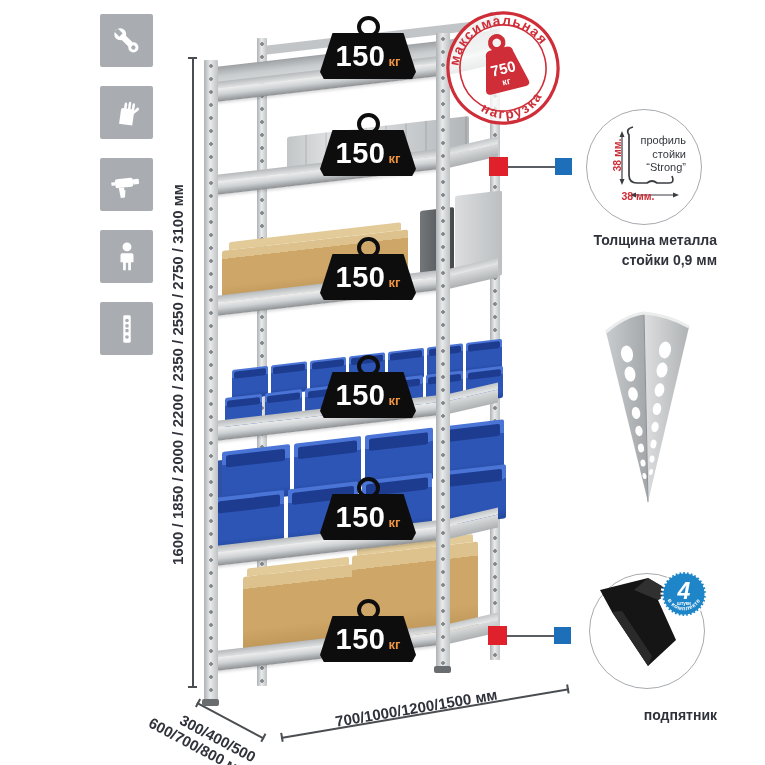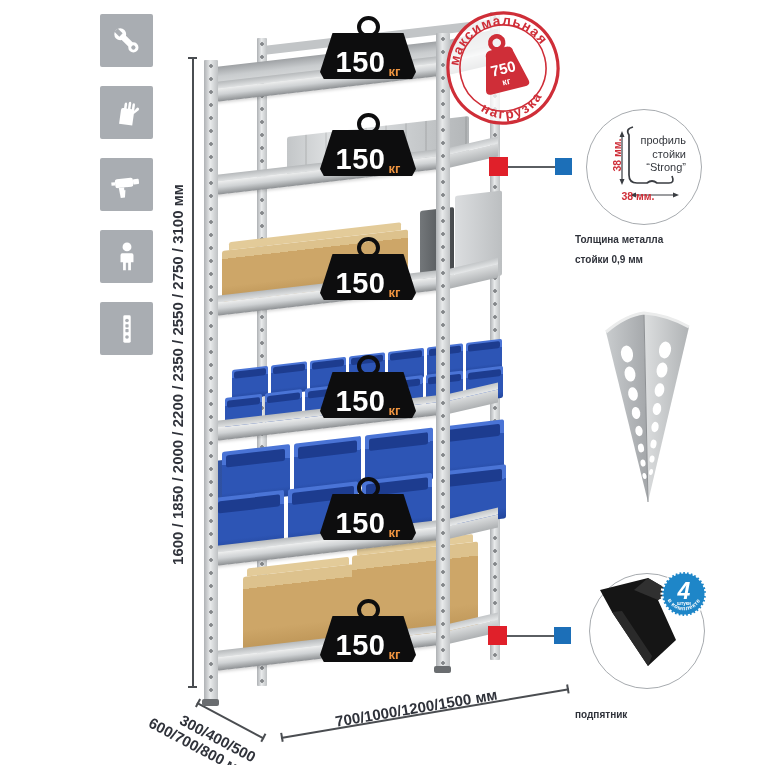--- a/index.html
+++ b/index.html
@@ -52,40 +52,40 @@
   .bin-row{position:absolute;z-index:2;display:flex;gap:3px;transform-origin:0 0;transform:skewY(-6.6deg);}
   .bin{flex:1;border-radius:2px;position:relative;
     background:linear-gradient(180deg,#4a74d6 0 26%,#2d55b5 26% 80%,#23469c 100%);}
   .bin::before{content:"";position:absolute;left:6%;top:8%;width:88%;height:22%;
     background:#1d3c8f;border-radius:2px;}
   .bin-edge{background:linear-gradient(90deg,#33549f,#2a4da6);}
 
   
   .weight-badge{position:absolute;width:96px;z-index:7;}
   .wring{width:15px;height:14px;border:4.5px solid #0d0d0e;border-radius:50%;margin:0 auto;}
-  .wbody{margin-top:-5px;height:46px;background:#0d0d0e;display:flex;align-items:flex-end;
+  .wbody{margin-top:-5px;height:46px;background:#0d0d0e;display:flex;align-items:center;
     justify-content:center;gap:3px;
     clip-path:polygon(13% 0,87% 0,100% 85%,96% 100%,4% 100%,0 85%);}
   .wval{font-size:29px;font-weight:bold;color:#ffffff;letter-spacing:.5px;}
   .wunit{font-size:13px;font-weight:bold;color:#ee9440;margin-top:10px;}
 
   
   .stamp{position:absolute;left:443px;top:8px;z-index:8;transform:rotate(-14deg);}
   .sq{position:absolute;z-index:9;}
   .sq-red{width:19px;height:19px;background:#e0202a;}
   .sq-blue{width:17px;height:17px;background:#1c6fb8;}
   .conn-line{position:absolute;height:2px;background:#5a5e62;z-index:8;}
 
   
   .circle-frame{position:absolute;border:1.5px solid #a7abaf;border-radius:50%;background:#fff;}
   .detail-svg{position:absolute;}
   .red-dim{position:absolute;font-size:10.5px;font-weight:bold;color:#cf2e38;text-align:center;}
   .profile-label{position:absolute;left:628px;top:134px;width:58px;text-align:right;
     font-size:11px;line-height:13.5px;color:#34373d;}
-  .caption{position:absolute;text-align:left;font-size:10px;font-weight:bold;
+  .caption{position:absolute;text-align:right;font-size:14px;font-weight:bold;
     color:#2f323a;line-height:20px;}
 
   
   .dim-line{position:absolute;height:1.6px;background:#4a4d51;transform-origin:0 50%;}
   .dim-line .tick{position:absolute;width:1.6px;height:9px;background:#4a4d51;top:-3.6px;}
   .dim-text{position:absolute;font-size:15px;font-weight:bold;color:#2f323a;
     transform-origin:0 0;white-space:nowrap;line-height:17px;}
 </style>
 </head>
 <body>

